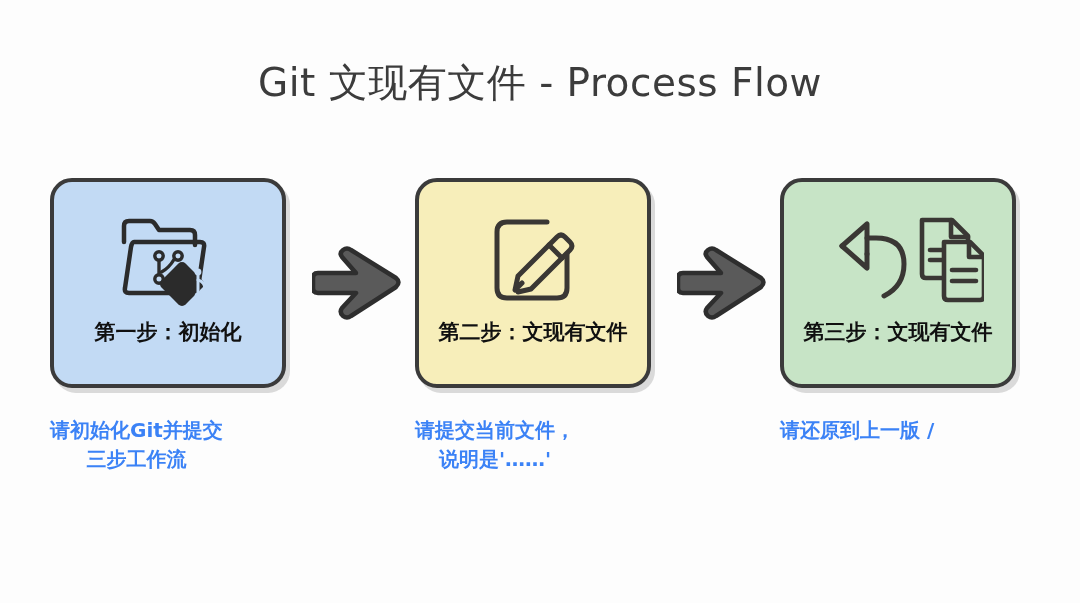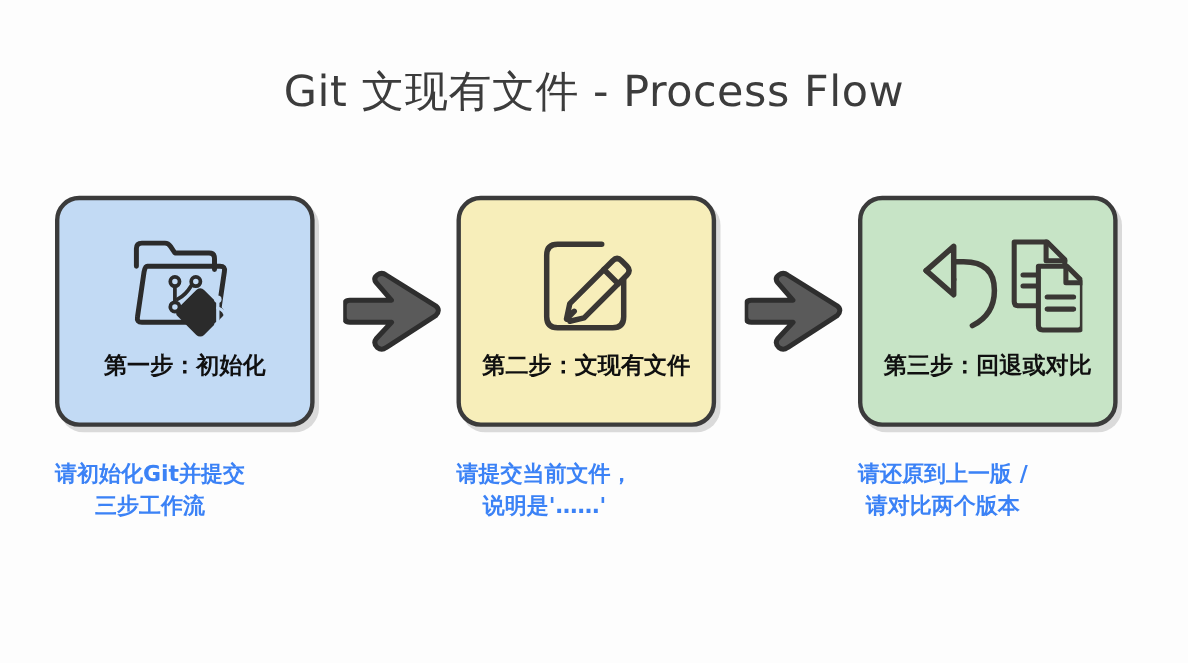--- a/index.html
+++ b/index.html
@@ -208,22 +208,21 @@
             </g>
 
             <g stroke="#3a3734" stroke-width="4.6" stroke-linecap="round" stroke-linejoin="round">
               <path d="M132 30 L158 30 L172 44 L172 84 Q172 88 168 88 L136 88 Q132 88 132 84 L132 34 Q132 30 132 30 Z" fill="#c7e4c6"></path>
               <path d="M157 30 L157 45 L172 45" fill="none"></path>
               <path d="M140 58 L164 58" fill="none"></path>
               <path d="M140 69 L164 69" fill="none"></path>
             </g>
           </svg>
         </div>
-        <div class="card-label">第三步：回退或对比</div>
+        <div class="card-label">第三步：文现有文件</div>
       </div>
       <div class="caption">
         <span class="line">请还原到上一版 /</span>
-        <span class="line">请对比两个版本</span>
       </div>
     </div>
 
   </div>
 </div>
 
 </body></html>

